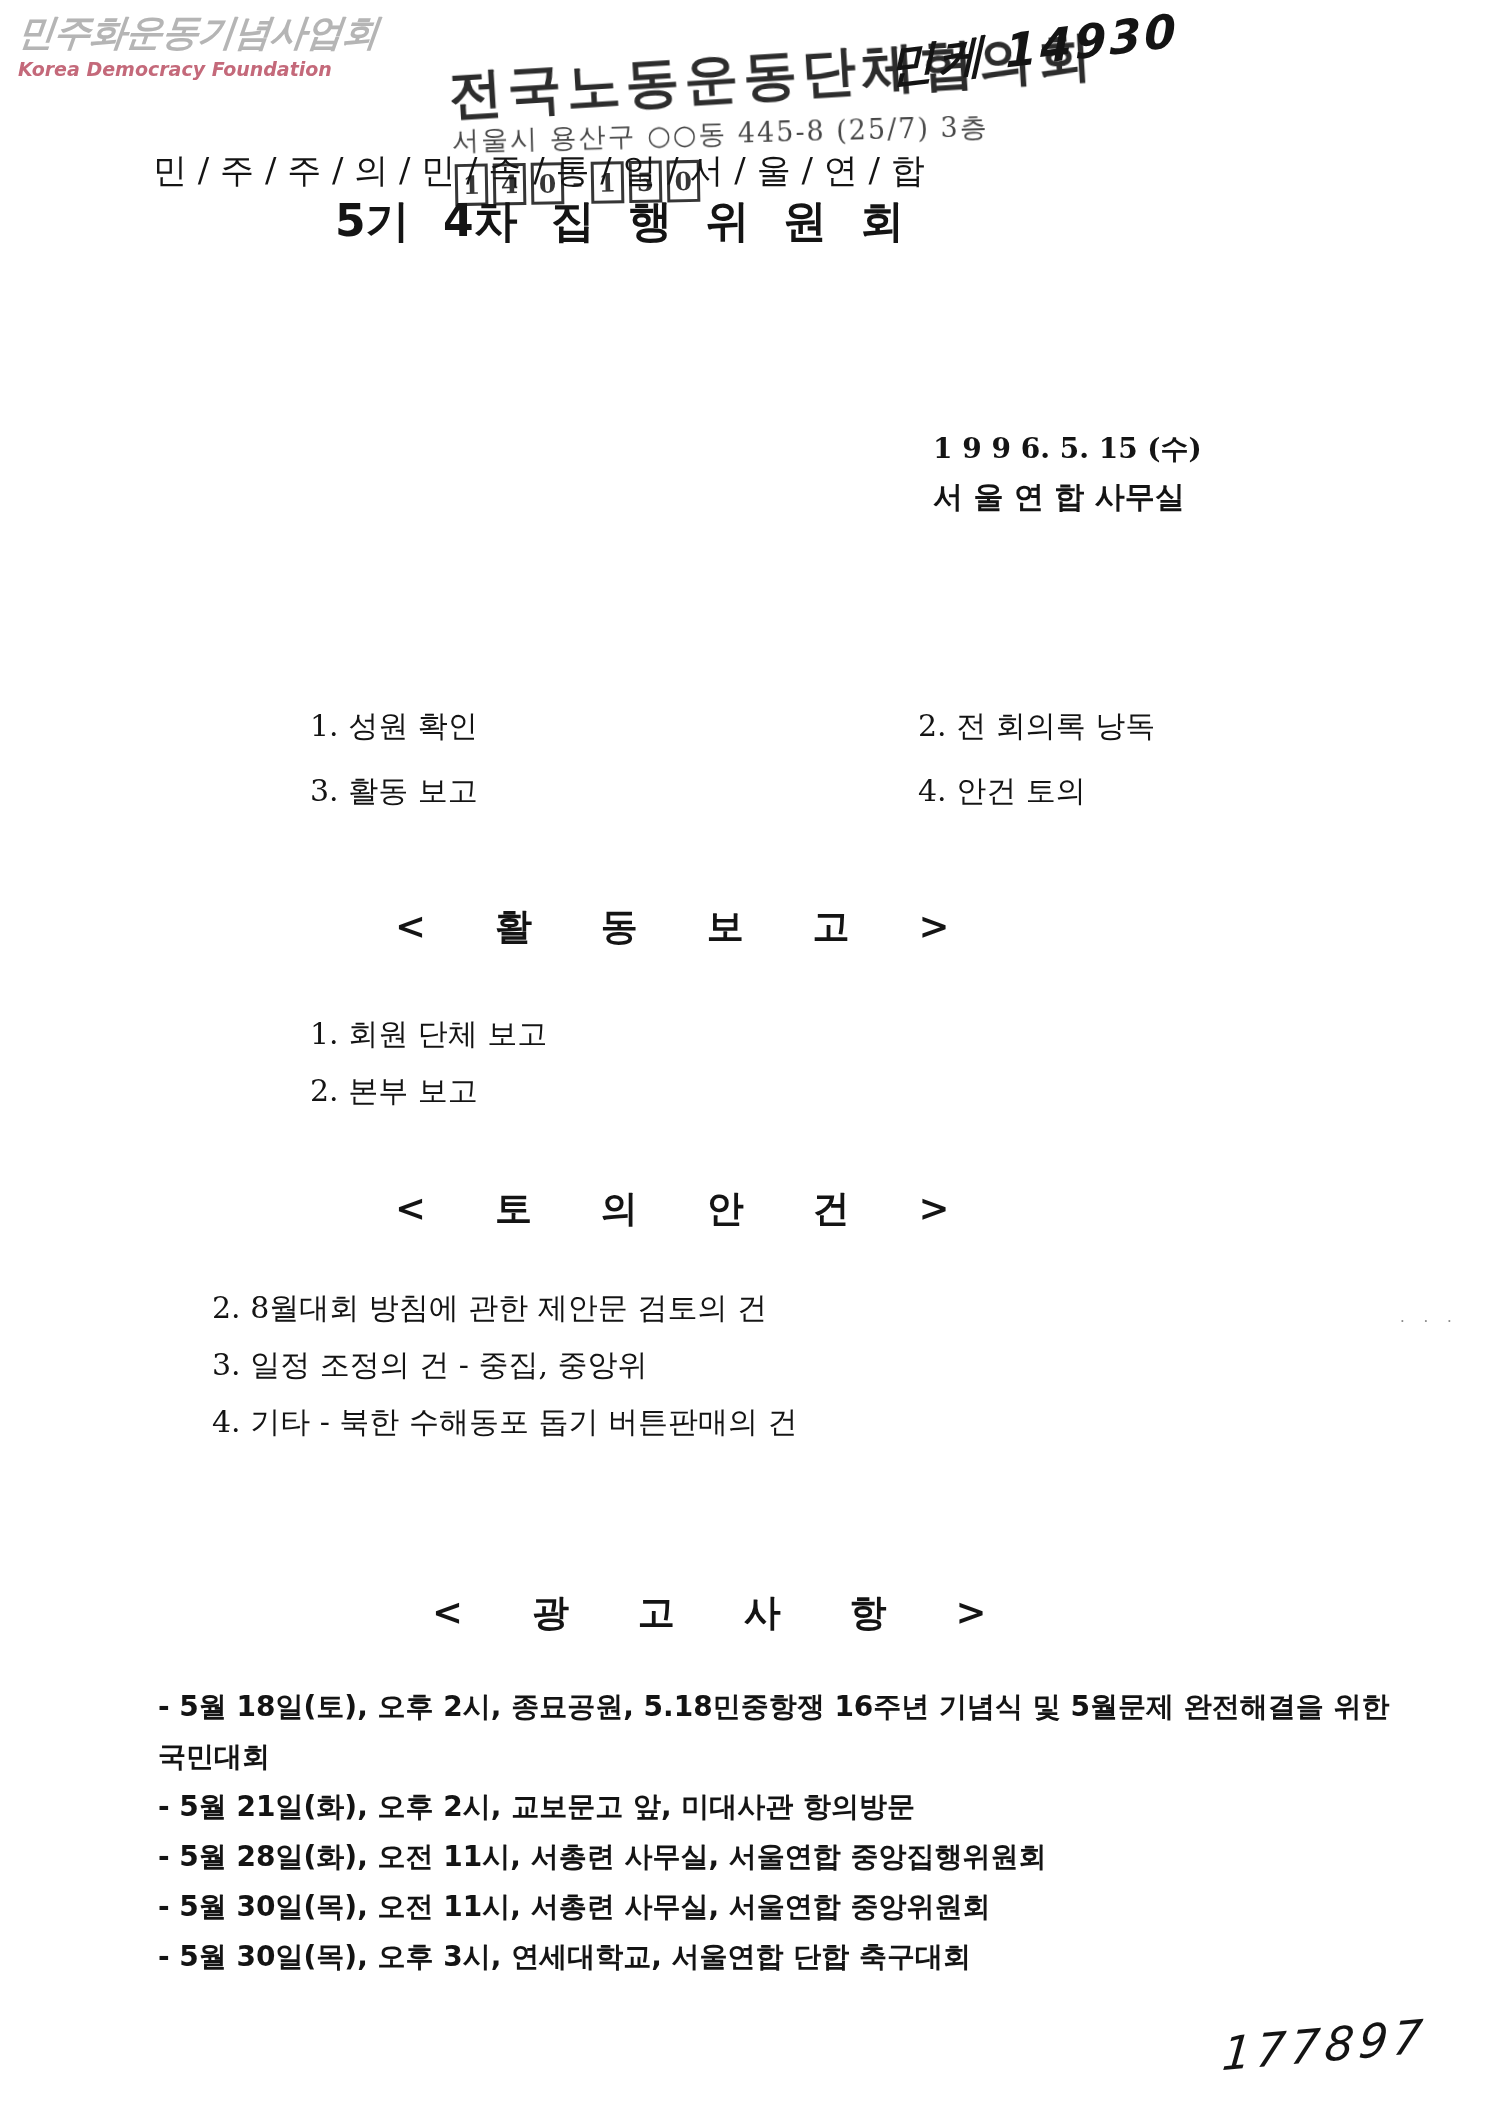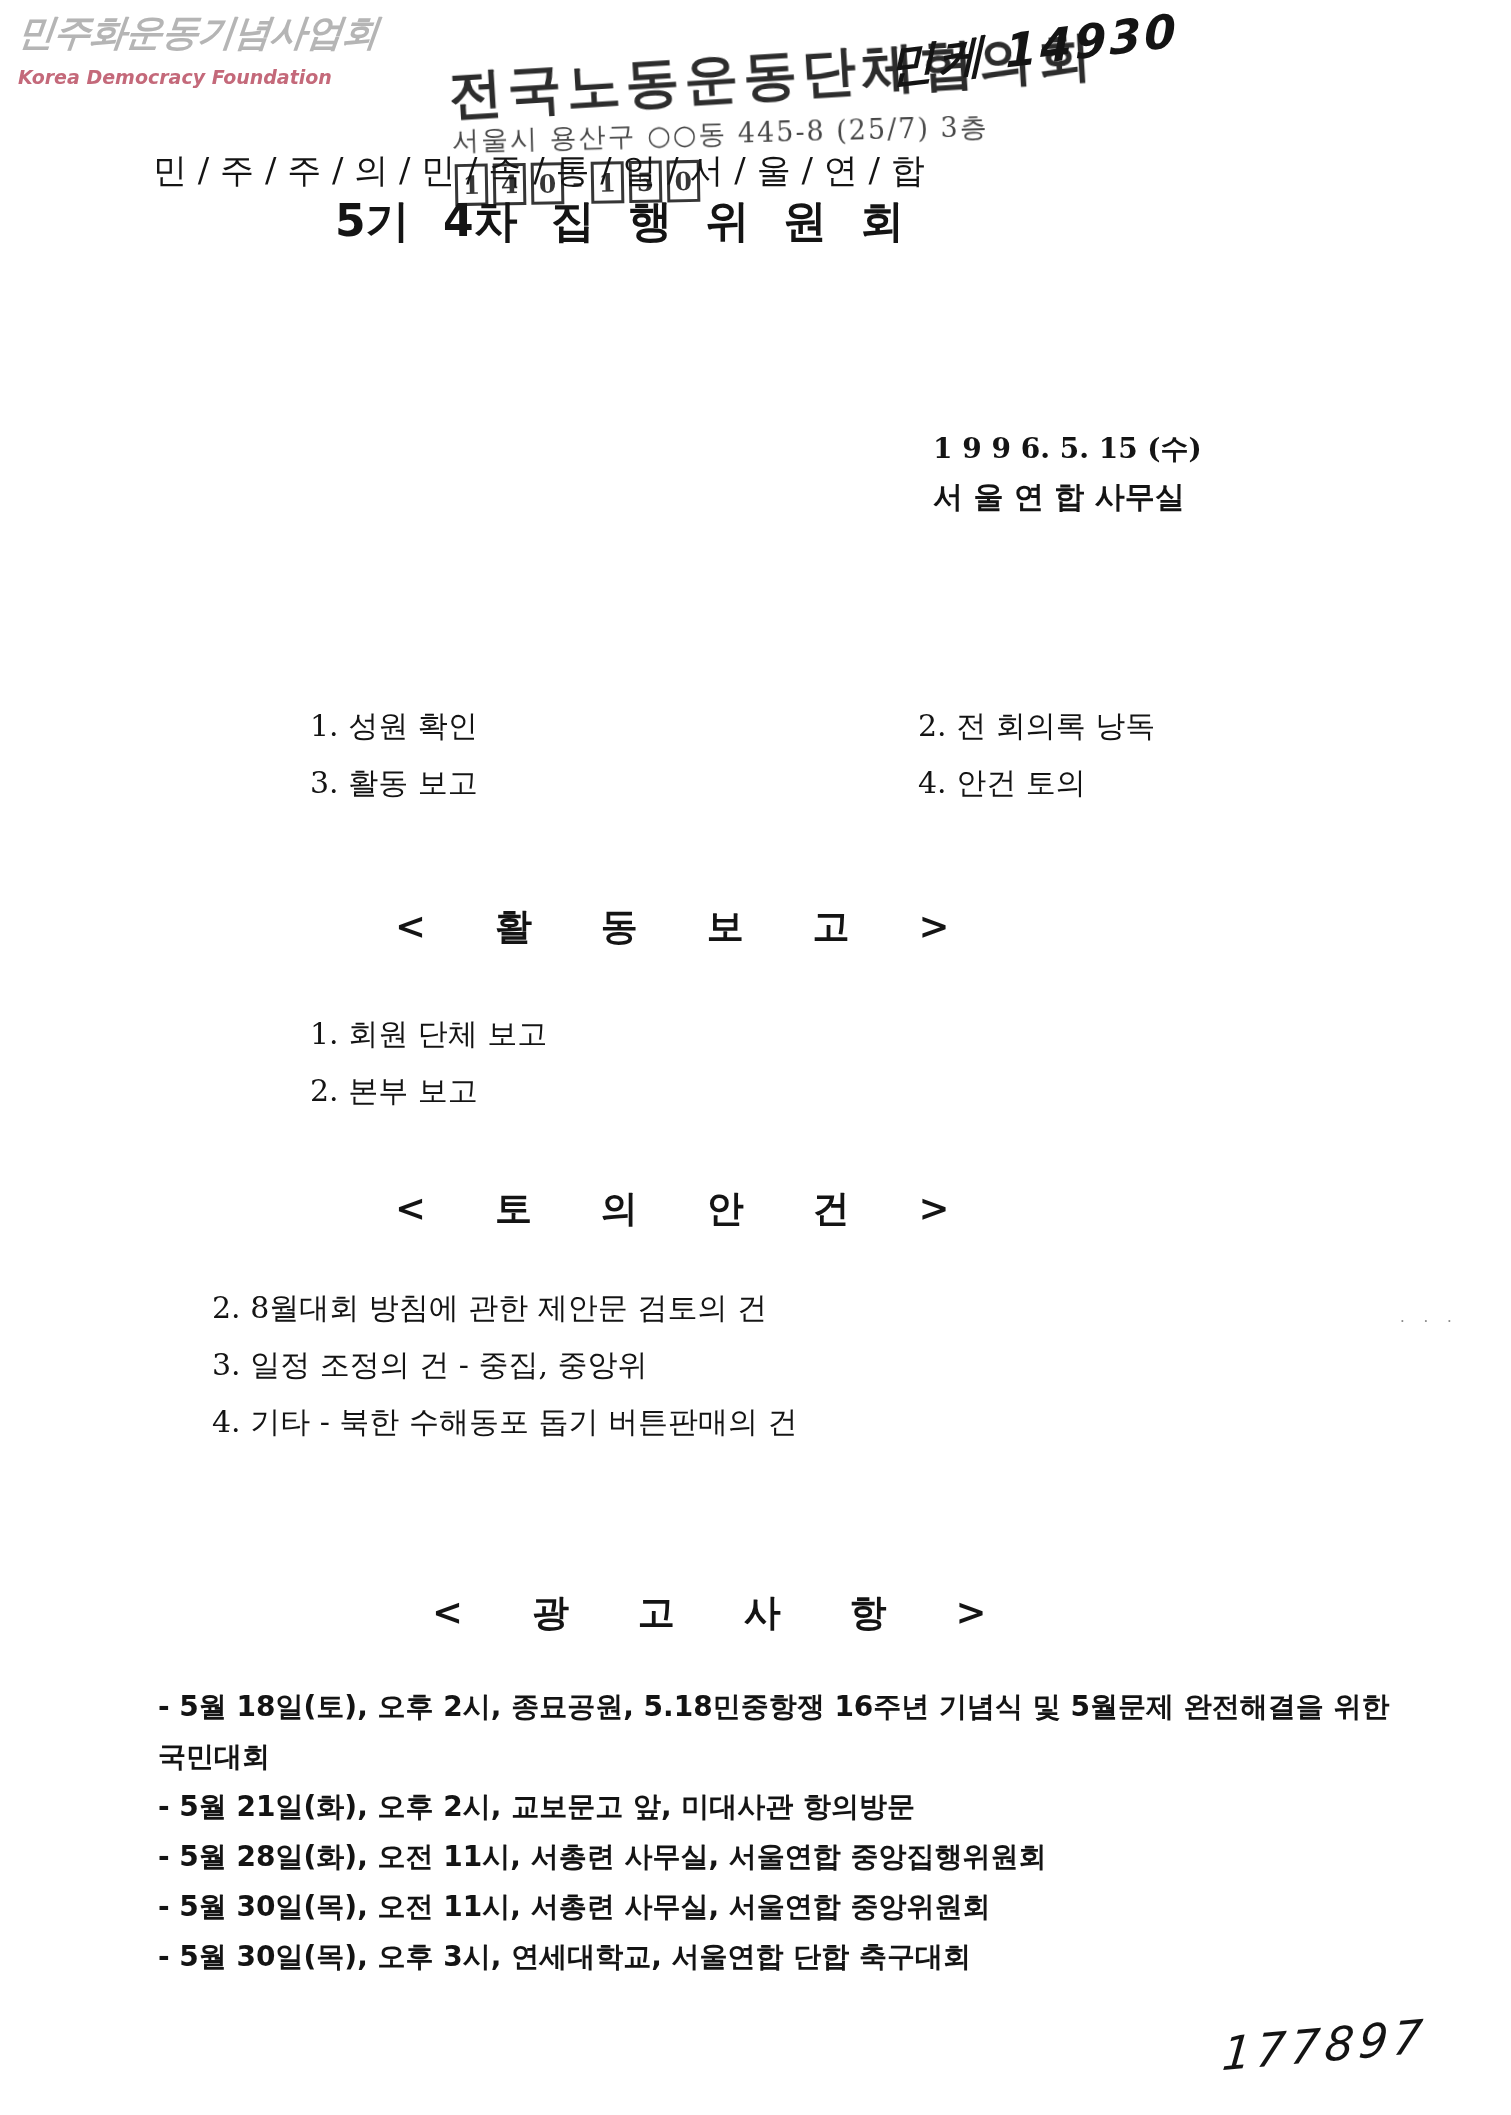--- a/index.html
+++ b/index.html
@@ -13,21 +13,21 @@
   
   .logo { position:absolute; left:18px; top:8px; }
   .logo-kr {
     font-family:"DejaVu Sans","Liberation Sans",sans-serif;
     font-size:37px; font-weight:bold; font-style:italic;
     color:#b5b5b5; letter-spacing:-1px; transform:skewX(-6deg);
   }
   .logo-en {
     font-family:"DejaVu Sans","Liberation Sans",sans-serif;
     font-size:19px; font-weight:bold; font-style:italic;
-    color:#c4697a; margin-top:8px;
+    color:#c4697a; margin-top:0;
   }
 
   
   .stamp-org {
     position:absolute; left:448px; top:38px; width:700px;
     font-size:54px; font-weight:bold; letter-spacing:5px;
     transform:rotate(-3.5deg);
     opacity:.82; filter:blur(0.6px) contrast(1.3);
   }
   .stamp-note {
@@ -75,21 +75,21 @@
     font-size:37px; font-weight:bold; word-spacing:56px; white-space:nowrap;
   }
   .sect-1 { top:596px; }
   .sect-2 { top:902px; }
   .sect-3 { top:1184px; }
   .sect-4 { top:1588px;margin-left:37px; }
 
   
   .order-grid {
     position:absolute; left:310px; top:706px;
-    display:grid; grid-template-columns:608px auto; row-gap:16px;
+    display:grid; grid-template-columns:608px auto; row-gap:24px;
     font-size:30px;
   }
   .order-grid .li { white-space:nowrap; }
 
   
   .activity-list { position:absolute; left:310px; top:1014px; font-size:30px; }
   .activity-list .li { margin-bottom:16px; white-space:nowrap; }
 
   
   .agenda-list { position:absolute; left:212px; top:1288px; font-size:30px; }

